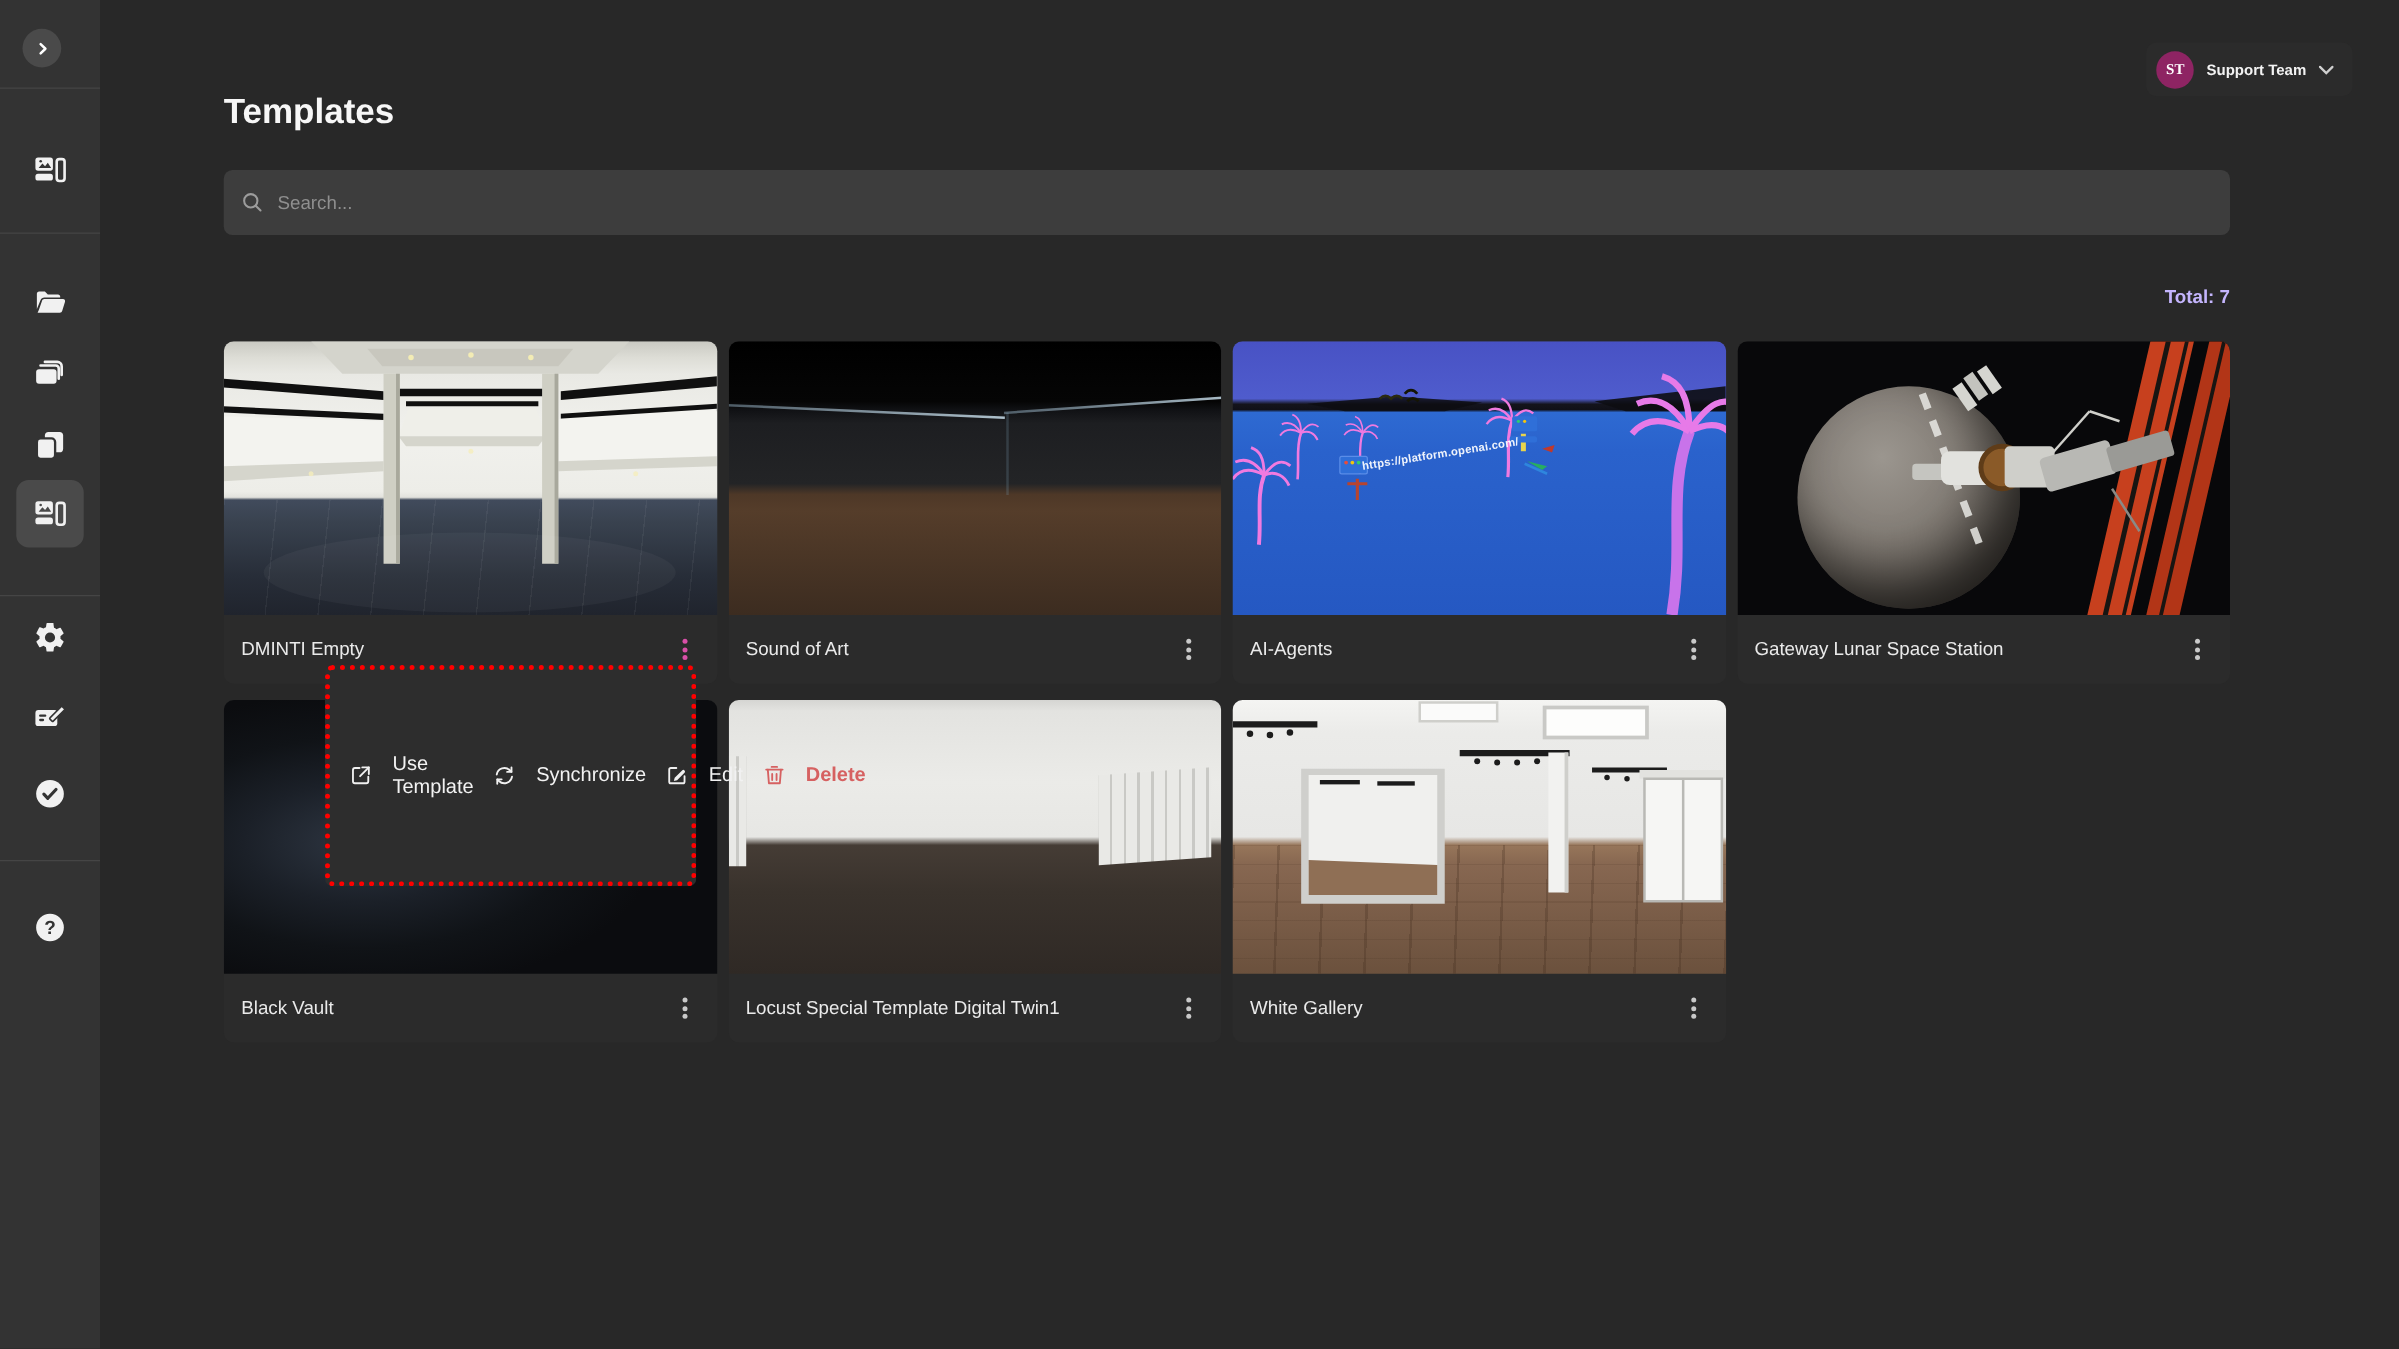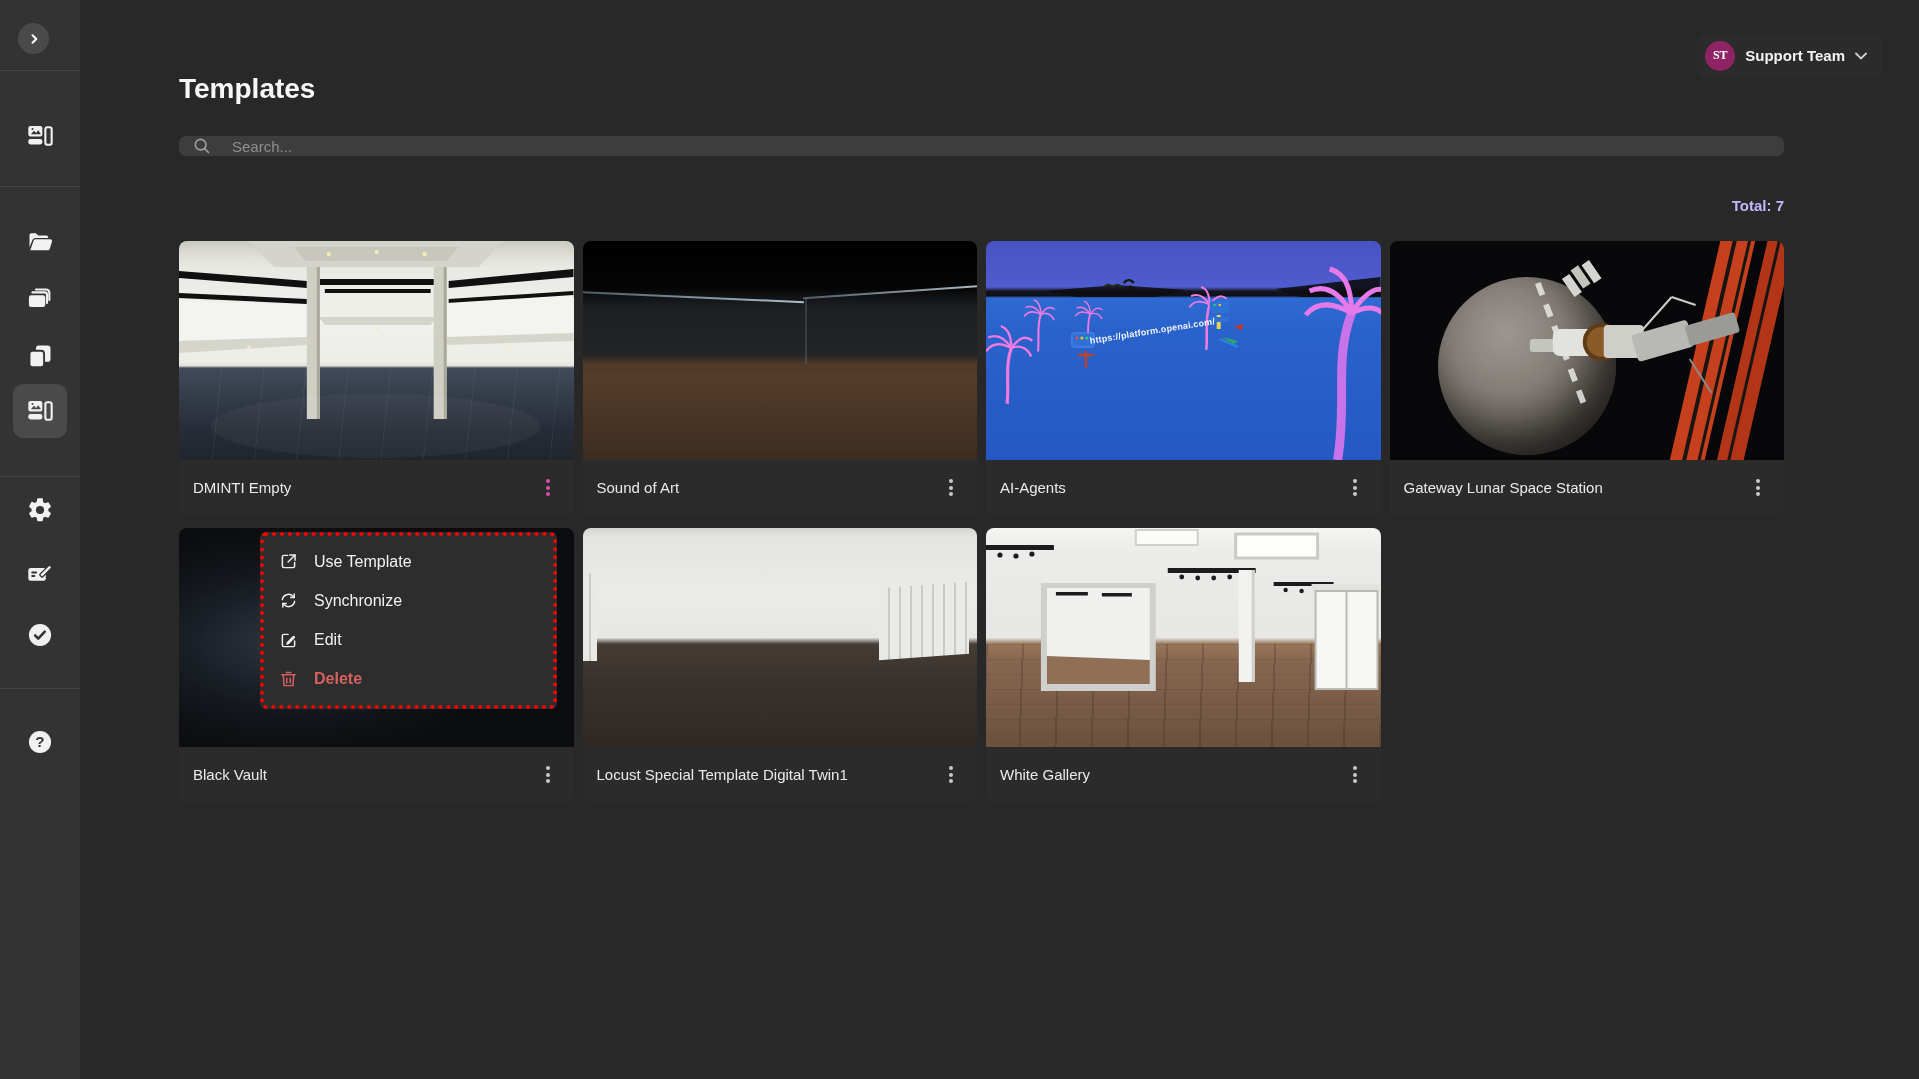--- a/index.html
+++ b/index.html
@@ -11,26 +11,26 @@
   .side-divider { position:absolute; left:0; right:0; height:1px; background:rgba(255,255,255,0.09); }
   .side-btn { position:absolute; width:30px; height:30px; left:25px; display:flex; align-items:center; justify-content:center; cursor:pointer; }
   .toggle-btn { left:18px; top:23px; width:31px; height:31px; border-radius:50%; background:#4a4a4a; }
   .side-active-bg { position:absolute; left:13px; top:384px; width:54px; height:54px; border-radius:10px; background:#4a4a4a; }
   .side-btn svg { width:28px; height:28px; }
   .toggle-btn svg { width:20px; height:20px; }
 
   
   .user-btn { position:absolute; top:34px; right:37px; height:43px; background:#2b2b2b; border-radius:8px; display:flex; align-items:center; gap:10px; padding:0 15px 0 8px; cursor:pointer; z-index:5; }
   .avatar { width:30px; height:30px; border-radius:50%; background:#8e2463; color:#fff; font-size:12px; font-weight:bold; display:flex; align-items:center; justify-content:center;font-family:Liberation Serif, serif; }
-  .user-name { font-size:15px; font-weight:bold; color:#f2f2f2; }
+  .user-name { font-size:12px; font-weight:bold; color:#f2f2f2; }
 
   
   .main { margin-left:80px; padding:0 135px 0 99px; }
   .page-title { margin-top:73px; font-size:28px; font-weight:bold; color:#f7f7f7; }
-  .search-bar { margin-top:31px; height:20px; background:#3d3d3d; border-radius:7px; display:flex; align-items:center; padding:0 12px; gap:19px; }
+  .search-bar { margin-top:31px; height:52px; background:#3d3d3d; border-radius:7px; display:flex; align-items:center; padding:0 12px; gap:9px; }
   .search-bar svg { width:22px; height:22px; flex:none; }
   .search-bar input { flex:1; background:transparent; border:none; outline:none; color:#dddddd; font-size:15px; font-family:inherit; }
   .search-bar input::placeholder { color:#8f8f8f; }
   .total-row { margin-top:41px; display:flex; justify-content:flex-end; font-size:15px; font-weight:bold; color:#c4b5fd; }
 
   .grid { margin-top:27px; display:grid; grid-template-columns:repeat(4,1fr); column-gap:9px; row-gap:13px; }
   .card { height:274px; border-radius:8px; overflow:hidden; background:#2b2b2b; display:flex; flex-direction:column; }
   .thumb { height:219px; position:relative; flex:none; cursor:pointer; overflow:hidden; }
   .thumb svg.overlay, .thumb .grid-plane { position:absolute; inset:0; width:100%; height:100%; }
   .label-row { flex:1; display:flex; align-items:center; justify-content:space-between; padding:0 14px; }
@@ -64,21 +64,21 @@
   .t-locust::after { content:""; position:absolute; left:0; top:45px; width:14px; height:88px;
     background:repeating-linear-gradient(90deg,#e9e9e6 0 6px,#c9c9c5 6px 8px); }
 
   .t-whitegallery { background:linear-gradient(180deg,#f4f4f2 0%,#ebebe9 12%,#e7e7e5 50%,#97765a 53%,#876751 60%,#6b513d 100%); }
   .t-whitegallery::before { content:""; position:absolute; left:0; right:0; bottom:0; height:47%;
     background:repeating-linear-gradient(92deg, rgba(59,38,24,.25) 0 2px, transparent 2px 36px),
                repeating-linear-gradient(180deg, rgba(59,38,24,.12) 0 1px, transparent 1px 15px); }
 
   
   .context-menu { position:absolute; left:260px; top:532px; width:297px; height:177px; background:#2d2d2d;
-    border:4px dotted #ff0000; border-radius:6px; z-index:20; display:flex; flex-direction:column; padding:6px 0; }
+    border:4px dotted #ff0000; border-radius:6px; z-index:20; display:flex; padding:6px 0; }
   .menu-item { flex:1; display:flex; align-items:center; gap:15px; padding-left:14px; font-size:16px; color:#f2f2f2; cursor:pointer; }
   .menu-item svg { width:21px; height:21px; flex:none; }
   .menu-item.danger { color:#d66161;font-weight:bold; }
 </style>
 </head>
 <body>
 
 <nav class="sidebar">
   <div class="side-btn toggle-btn" style="top:23px;">
     <svg viewBox="0 0 24 24">

